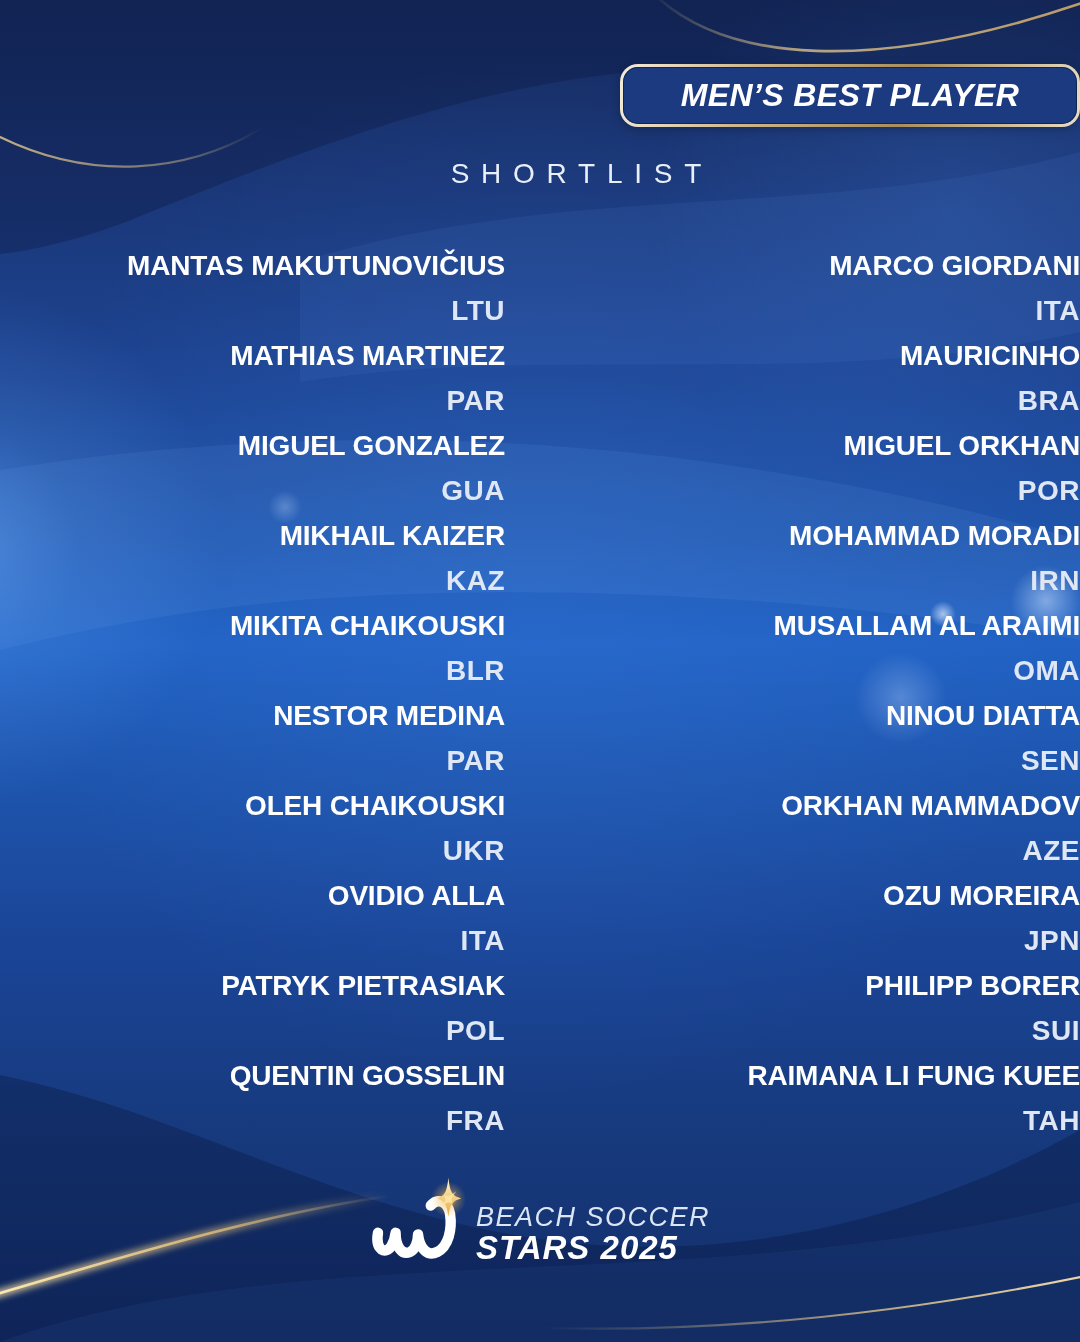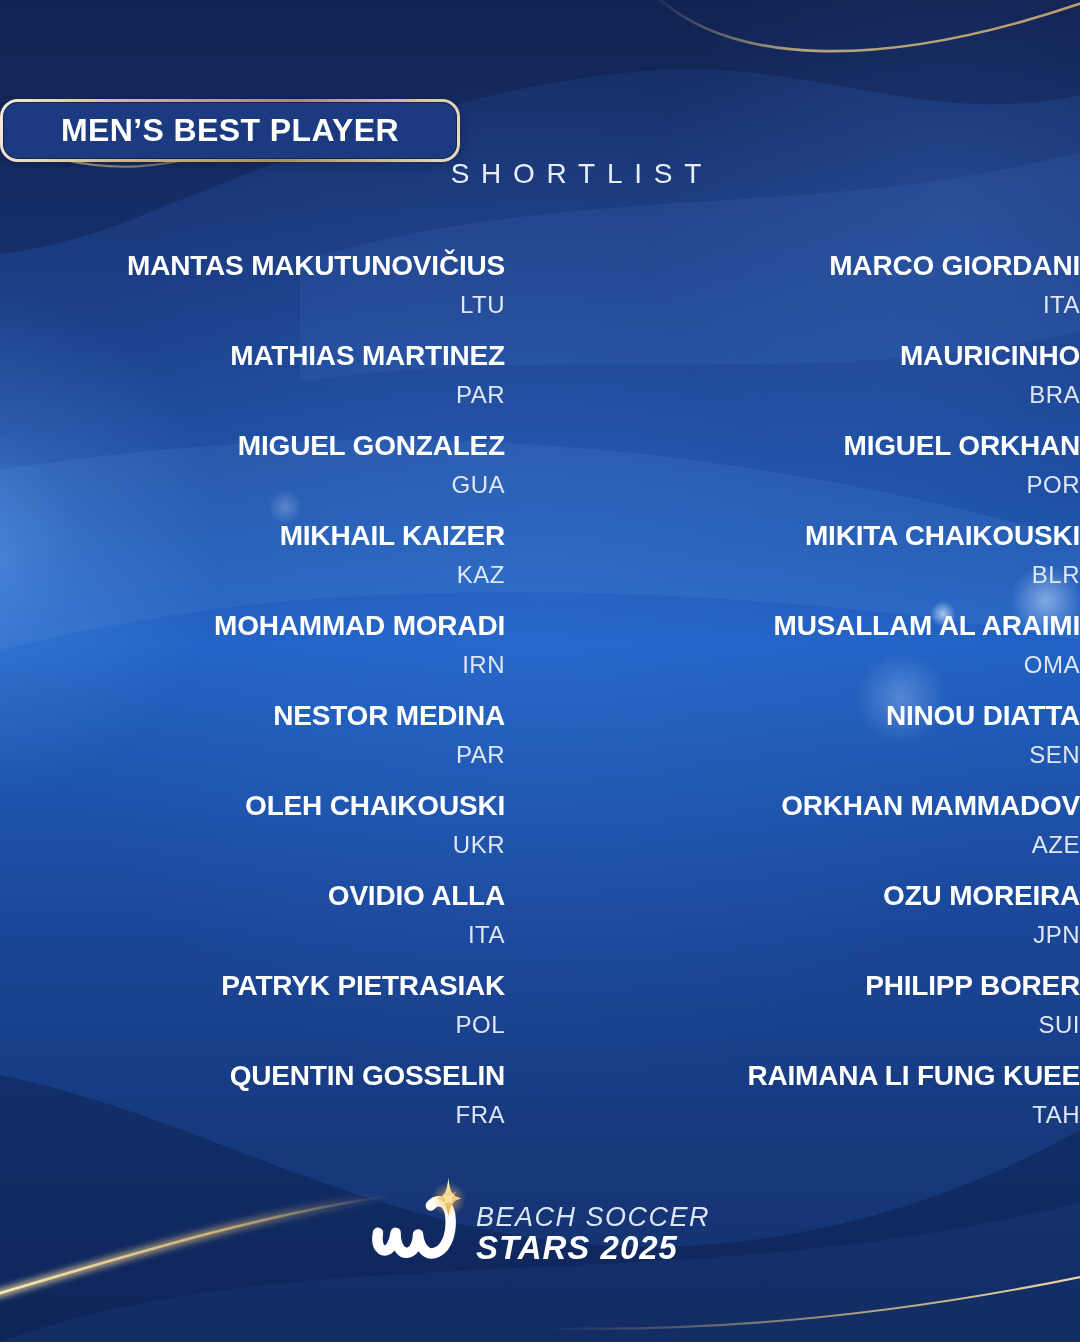--- a/index.html
+++ b/index.html
@@ -27,22 +27,22 @@
   .dot-a { left: 1010px; top: 565px; width: 72px; height: 72px;
            background: radial-gradient(circle, rgba(200,225,255,0.55), rgba(200,225,255,0) 70%); }
   .dot-b { left: 855px; top: 652px; width: 92px; height: 92px;
            background: radial-gradient(circle, rgba(180,210,255,0.35), rgba(180,210,255,0) 70%); }
   .dot-c { left: 930px; top: 601px; width: 26px; height: 26px;
            background: radial-gradient(circle, rgba(220,235,255,0.7), rgba(220,235,255,0) 70%); }
   .dot-d { left: 268px; top: 490px; width: 34px; height: 34px;
            background: radial-gradient(circle, rgba(200,225,255,0.30), rgba(200,225,255,0) 70%); }
 
   
-  .title-wrap { position: absolute; top: 99px; left: 0; width: 100%;
-                display: flex; justify-content: flex-start; }
+  .title-wrap { position: absolute; top: 64px; left: 0; width: 100%;
+                display: flex; justify-content: flex-end; font-style: italic; }
   .title-box {
     width: 460px; padding: 3px; border-radius: 18px;
     background: linear-gradient(105deg, #f4ecdb 0%, #cdb68a 28%, #a98e5c 62%, #e9ddc3 100%);
     box-shadow: 0 2px 10px rgba(0,0,0,0.25);
   }
   .title-box-inner {
     border-radius: 15px; background: #1b3a80;
     box-shadow: inset 0 0 0 1px rgba(10,20,50,0.55);
     padding: 12px 10px 13px;
     text-align: center;
@@ -64,22 +64,22 @@
     display: grid; grid-template-columns: 505px 500px; column-gap: 75px;
   }
   .player { height: 90px; }
   .player.left  { text-align: right; }
   .player.right { text-align: right; }
   .player-name {
     color: #ffffff; font-size: 28px; font-weight: 700;
     letter-spacing: -0.2px; line-height: 32px; white-space: nowrap;
   }
   .player-country {
-    color: #dfe7f4; font-size: 24px; font-weight: 400;
-    letter-spacing: 0.5px; line-height: 26px; margin-top: 10px;
+    color: #dfe7f4; font-size: 28px; font-weight: 700;
+    letter-spacing: 0.5px; line-height: 26px; margin-top: 16px;
   }
 
   
   .footer-logo {
     position: absolute; top: 1190px; left: 0; width: 100%;
     display: flex; justify-content: center; align-items: flex-end;
   }
   .logo-mark { width: 96px; height: 76px; overflow: visible; margin-right: 10px; }
   .brand-text { padding-bottom: 2px; font-style: italic; }
   .brand-line1 {
@@ -178,27 +178,27 @@
       <div class="player-country">GUA</div>
     </div>
     <div class="player right">
       <div class="player-name">MIGUEL ORKHAN</div>
       <div class="player-country">POR</div>
     </div>
     <div class="player left">
       <div class="player-name">MIKHAIL KAIZER</div>
       <div class="player-country">KAZ</div>
     </div>
+    <div class="player left">
+      <div class="player-name">MOHAMMAD MORADI</div>
+      <div class="player-country">IRN</div>
+    </div>
     <div class="player right">
       <div class="player-name">MIKITA CHAIKOUSKI</div>
       <div class="player-country">BLR</div>
-    </div>
-    <div class="player left">
-      <div class="player-name">MOHAMMAD MORADI</div>
-      <div class="player-country">IRN</div>
     </div>
     <div class="player right">
       <div class="player-name">MUSALLAM AL ARAIMI</div>
       <div class="player-country">OMA</div>
     </div>
     <div class="player left">
       <div class="player-name">NESTOR MEDINA</div>
       <div class="player-country">PAR</div>
     </div>
     <div class="player right">

